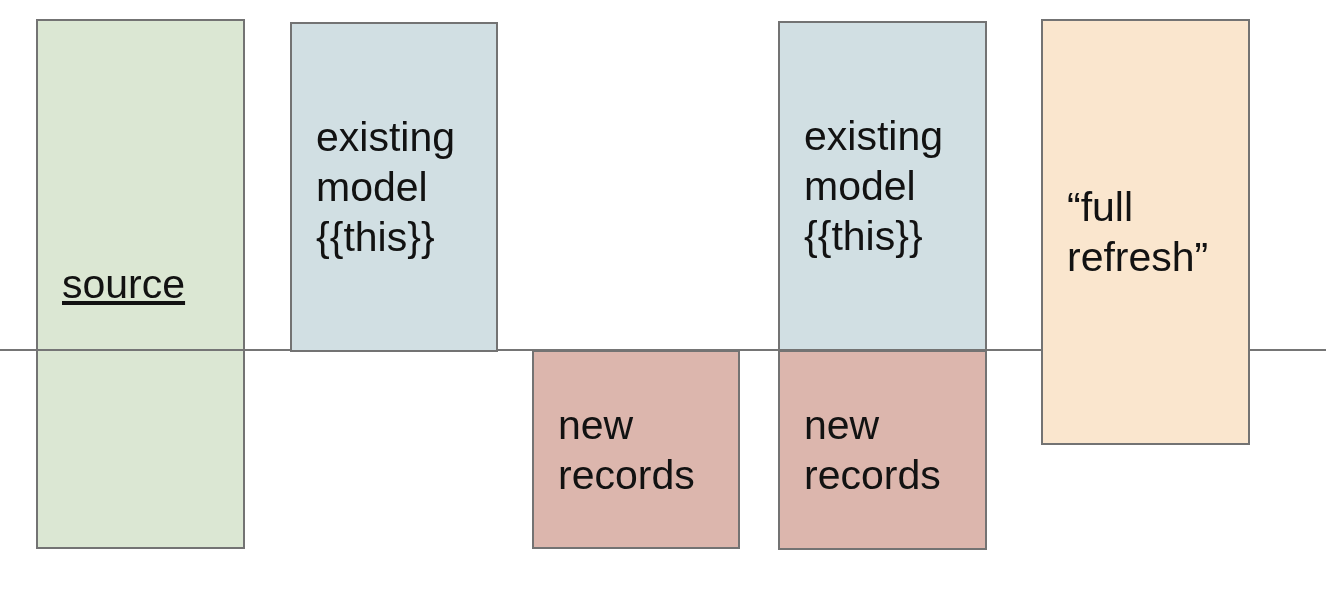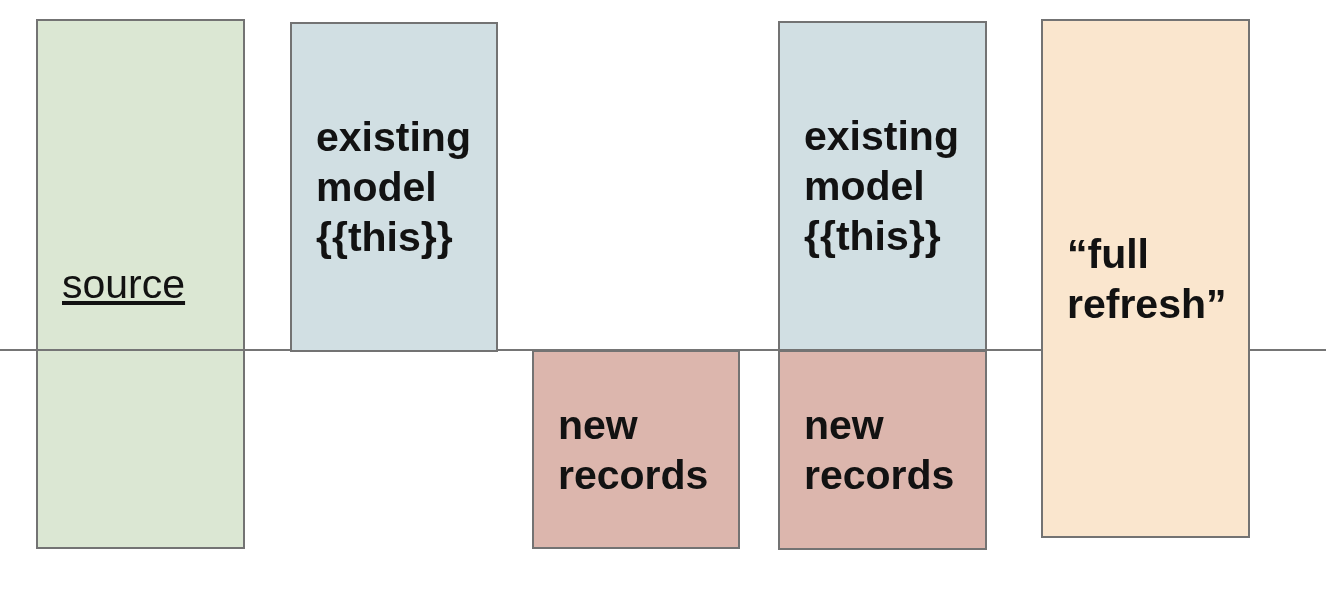--- a/index.html
+++ b/index.html
@@ -35,28 +35,28 @@
   .z-under { z-index: 1; text-decoration: underline; }
   .timeline {
     position: absolute;
     left: 0;
     top: 349px;
     width: 1326px;
     height: 2px;
     background: #757575;
     z-index: 2;
   }
-  .z-over { z-index: 3; font-weight: bold; }
+  .z-over { z-index: 3; }
 
   .box-source         { left: 36px;   top: 19px;  width: 209px; height: 530px; background: #dbe7d3; }
   .box-existing-1     { left: 290px;  top: 22px;  width: 208px; height: 330px; background: #d1dfe3; }
   .box-new-records-1  { left: 532px;  top: 350px; width: 208px; height: 199px; background: #dcb6ad; }
   .box-existing-2     { left: 778px;  top: 21px;  width: 209px; height: 330px; background: #d1dfe3; }
   .box-new-records-2  { left: 778px;  top: 350px; width: 209px; height: 200px; background: #dcb6ad; }
-  .box-full-refresh   { left: 1041px; top: 19px;  width: 209px; height: 519px; background: #fae6ce; }
+  .box-full-refresh   { left: 1041px; top: 19px;  width: 209px; height: 426px; background: #fae6ce; }
 </style>
 </head>
 <body>
 
 <div class="canvas">
 
   <div class="timeline"></div>
 
   <div class="box box-source z-under">
     <span class="label">source</span>

